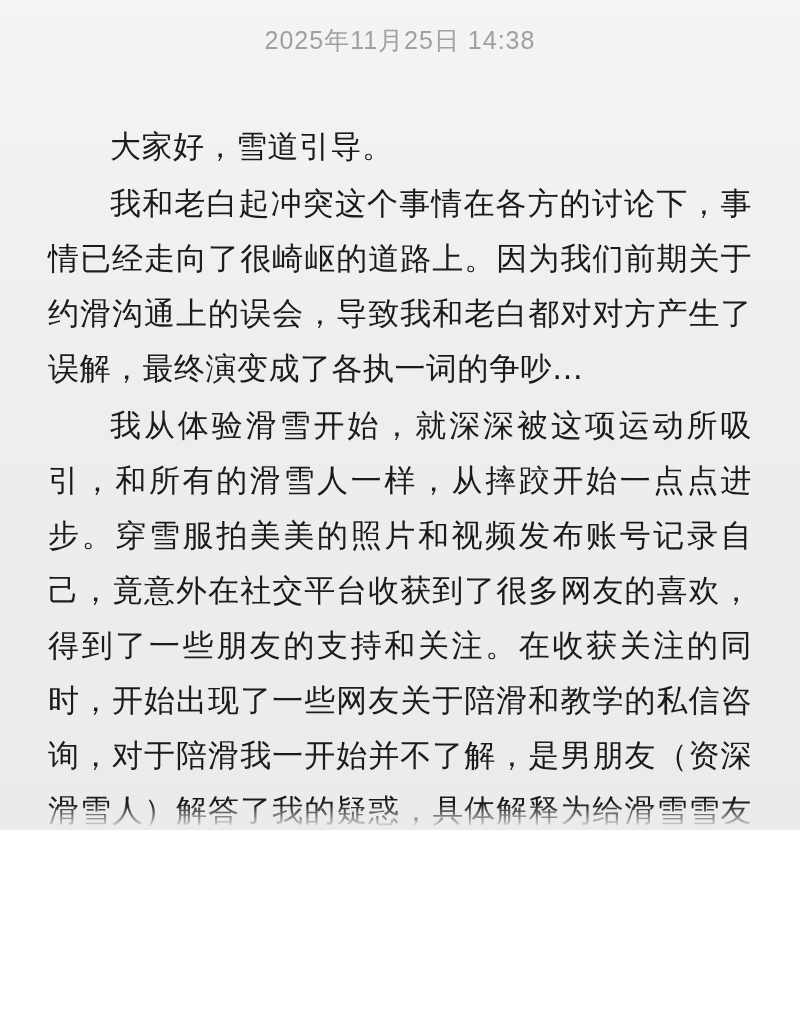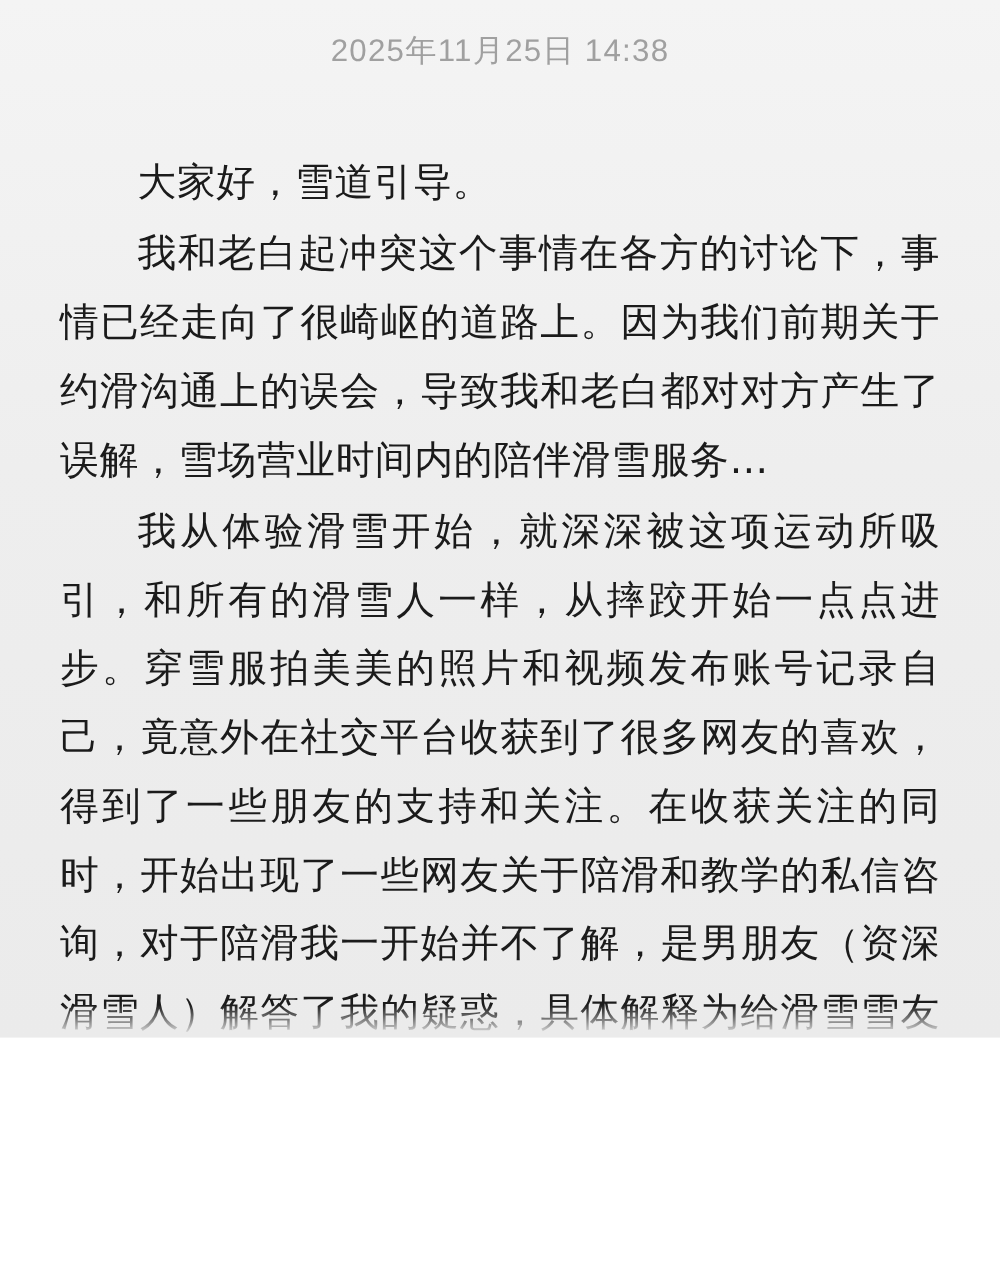--- a/index.html
+++ b/index.html
@@ -108,21 +108,21 @@
 </style>
 </head>
 <body>
 
 <div class="page">
 
   <div class="timestamp">2025年11月25日 14:38</div>
 
   <div class="note-body">
     <p class="para">大家好，雪道引导。</p>
-    <p class="para">我和老白起冲突这个事情在各方的讨论下，事情已经走向了很崎岖的道路上。因为我们前期关于约滑沟通上的误会，导致我和老白都对对方产生了误解，雪场营业时间内的陪伴滑雪服务…</p>
+    <p class="para">我和老白起冲突这个事情在各方的讨论下，事情已经走向了很崎岖的道路上。因为我们前期关于约滑沟通上的误会，导致我和老白都对对方产生了误解，最终演变成了各执一词的争吵…</p>
     <p class="para">我从体验滑雪开始，就深深被这项运动所吸引，和所有的滑雪人一样，从摔跤开始一点点进步。穿雪服拍美美的照片和视频发布账号记录自己，竟意外在社交平台收获到了很多网友的喜欢，得到了一些朋友的支持和关注。在收获关注的同时，开始出现了一些网友关于陪滑和教学的私信咨询，对于陪滑我一开始并不了解，是男朋友（资深滑雪人）解答了我的疑惑，具体解释为给滑雪雪友提供滑雪问题解答、雪场照片视频的拍摄、雪道引导、雪场营业时间内的陪伴滑雪服务，是一个公开透明、清清白白的滑雪兼职工作。</p>
     <p class="para">在我明白陪滑的性质和意义以后，我会回复一些私信咨询，但让我生气的是确实有很多人私信是</p>
   </div>
 
   <div class="watermark">
     <div class="wm-row">
       <span class="wm-17">17</span>
       <span class="wm-cn">吃狐</span>
     </div>
     <div class="wm-sub">17CG. ME</div>

